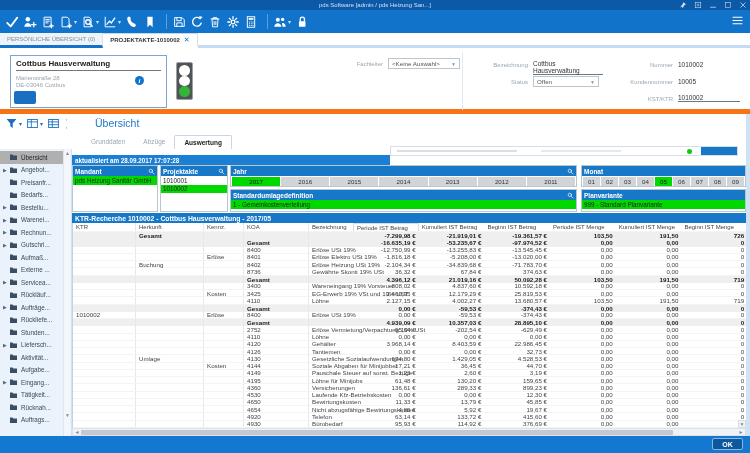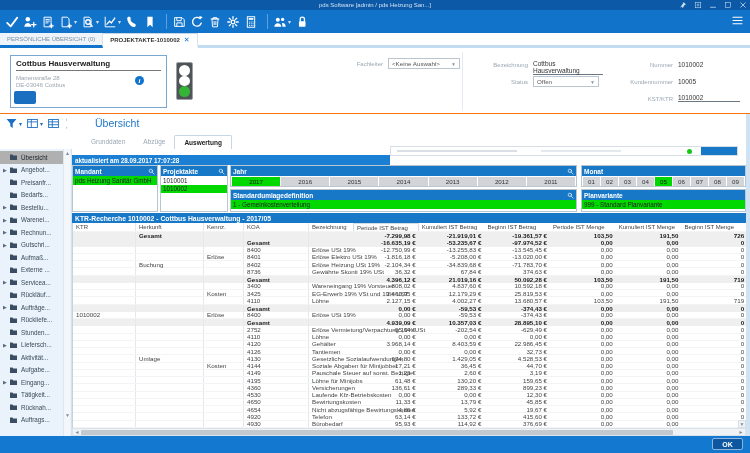--- a/index.html
+++ b/index.html
@@ -27,21 +27,21 @@
   .hamburger svg{width:13px;height:13px;}
 
   
   .tabstrip{left:0;top:33px;width:750px;height:15px;background:#fff;display:flex;font-size:6px;}
   .maintab{display:flex;align-items:center;padding:0 7px;border-right:1px solid #d8e2ec;color:#7d8fa0;background:#eef4fa;border-bottom:3px solid #1273cb;}
   .maintab.active{background:#fff;color:#333;font-weight:bold;border-bottom:3px solid #fff;border-top:1px solid #c7d6e4;}
   .tabclose{color:#1273cb;margin-left:4px;font-weight:bold;font-size:7px;}
   .tabstrip-rest{flex:1;border-bottom:1px solid #dce7f1;}
 
   
-  .headerpanel{left:0;top:48px;width:750px;height:66px;background:#fff;border-bottom:1px solid #f97316;}
+  .headerpanel{left:0;top:48px;width:750px;height:66px;background:#fff;border-bottom:5px solid #f97316;}
   .card{position:absolute;left:10px;top:7px;width:157px;height:53px;border:1px solid #7aa7cf;background:#fff;padding:3px 5px;}
   .card-title{font-size:8px;font-weight:bold;color:#222;border-bottom:1px solid #777;padding-bottom:2px;}
   .card-addr{font-size:6px;color:#9aa5ae;margin-top:4px;line-height:7px;}
   .infoicon{position:absolute;right:22px;top:20px;width:9px;height:9px;border-radius:50%;background:#1273cb;color:#fff;font-size:7px;font-weight:bold;display:flex;align-items:center;justify-content:center;font-family:"Liberation Serif",serif;font-style:italic;}
   .bluechip{position:absolute;left:3px;bottom:3px;width:22px;height:13px;background:#1b6fc0;border-radius:2px;}
   .trafficlight{position:absolute;left:176px;top:14px;width:17px;height:38px;background:#4f5459;border:1px solid #9aa0a6;border-radius:2px;display:flex;flex-direction:column;align-items:center;justify-content:space-around;padding:2px 0;}
   .bulb{width:11px;height:11px;border-radius:50%;background:#fff;}
   .bulb.green{background:#35b535;}
   .flabel{font-size:6px;color:#9aa7b2;text-align:right;position:absolute;}
   .fvalue{font-size:6.5px;color:#333;position:absolute;}

